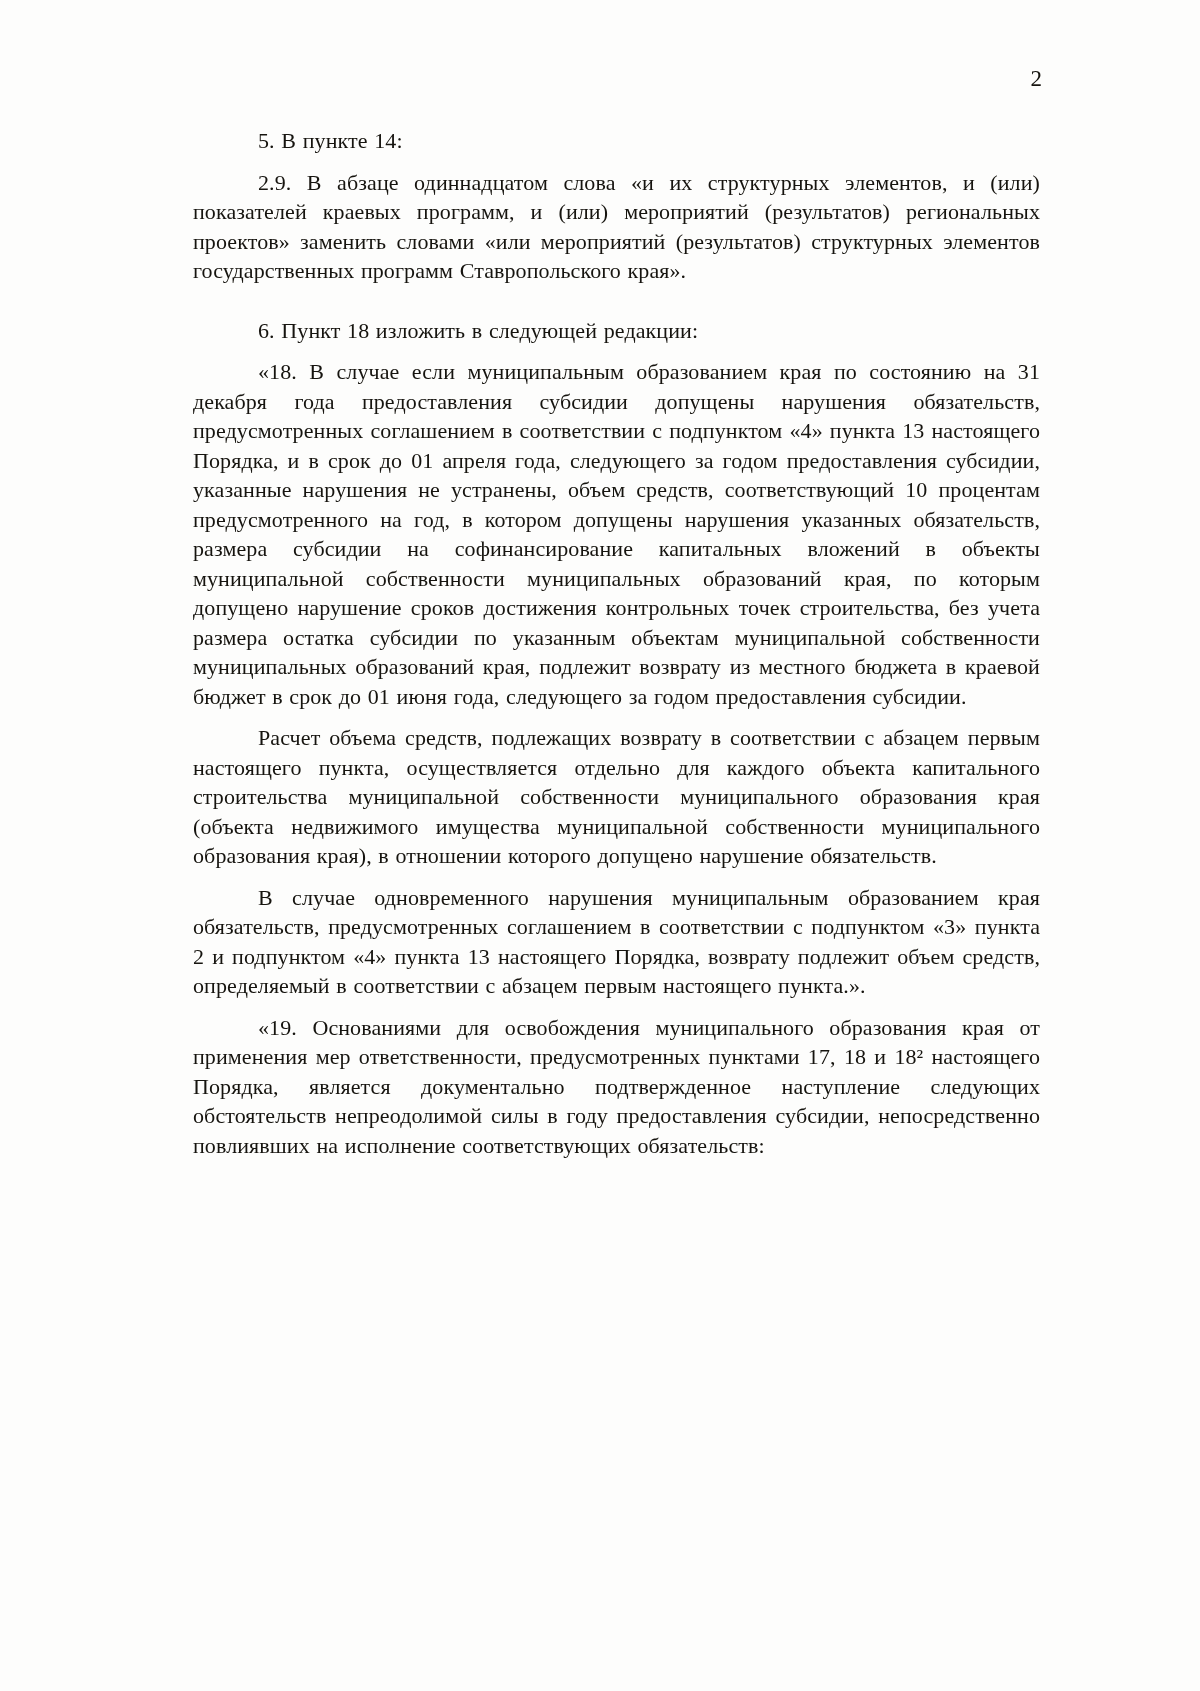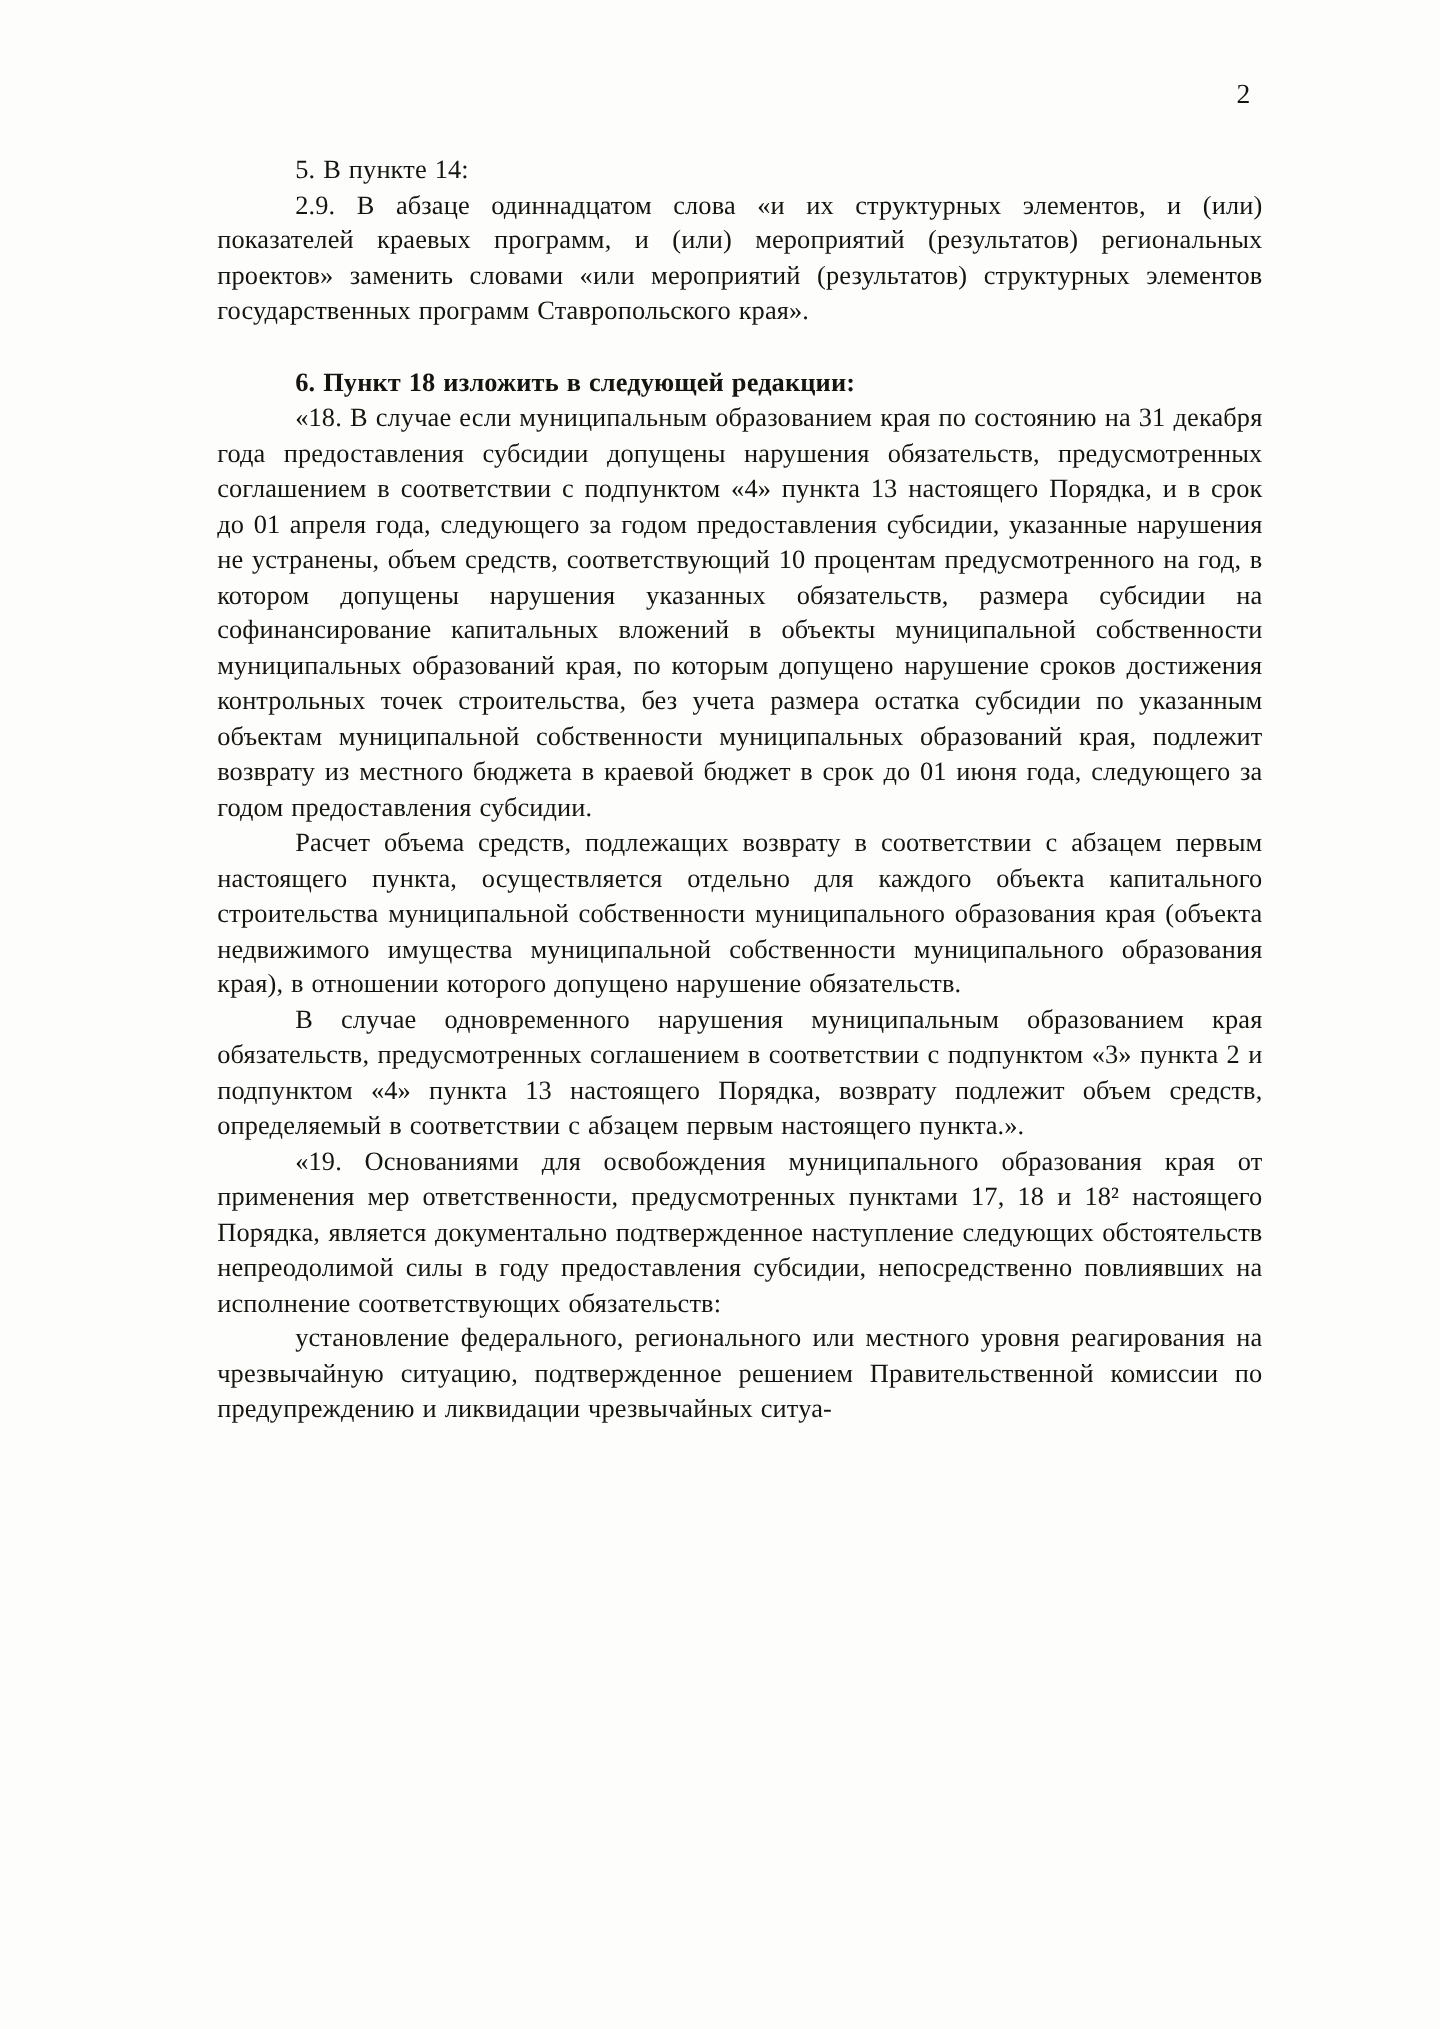--- a/index.html
+++ b/index.html
@@ -19,31 +19,30 @@
     overflow: hidden;
   }
   .page-number {
     text-align: right;
     font-size: 23px;
     line-height: 26px;
     padding-right: 10px;
     margin: 0 0 34px 0;
   }
   .body-text .para {
-    margin: 0;
+    margin: 12px;
     font-size: 22px;
     line-height: 29.5px;
     text-align: justify;
     text-indent: 65px;
     letter-spacing: 0.1px;
     word-spacing: 1px;
   }
   .body-text .para.section-gap {
     margin-top: 30px;
-    font-weight: bold;
   }
 </style>
 </head>
 <body>
 
 <div class="page">
 
   <div class="page-number">2</div>
 
   <div class="body-text">
@@ -57,17 +56,16 @@
 
     <p class="para">«18. В случае если муниципальным образованием края по состоянию на 31 декабря года предоставления субсидии допущены нарушения обязательств, предусмотренных соглашением в соответствии с подпунктом «4» пункта 13 настоящего Порядка, и в срок до 01 апреля года, следующего за годом предоставления субсидии, указанные нарушения не устранены, объем средств, соответствующий 10 процентам предусмотренного на год, в котором допущены нарушения указанных обязательств, размера субсидии на софинансирование капитальных вложений в объекты муниципальной собственности муниципальных образований края, по которым допущено нарушение сроков достижения контрольных точек строительства, без учета размера остатка субсидии по указанным объектам муниципальной собственности муниципальных образований края, подлежит возврату из местного бюджета в краевой бюджет в срок до 01 июня года, следующего за годом предоставления субсидии.</p>
 
     <p class="para">Расчет объема средств, подлежащих возврату в соответствии с абзацем первым настоящего пункта, осуществляется отдельно для каждого объекта капитального строительства муниципальной собственности муниципального образования края (объекта недвижимого имущества муниципальной собственности муниципального образования края), в отношении которого допущено нарушение обязательств.</p>
 
     <p class="para">В случае одновременного нарушения муниципальным образованием края обязательств, предусмотренных соглашением в соответствии с подпунктом «3» пункта 2 и подпунктом «4» пункта 13 настоящего Порядка, возврату подлежит объем средств, определяемый в соответствии с абзацем первым настоящего пункта.».</p>
 
 
     <p class="para">«19. Основаниями для освобождения муниципального образования края от применения мер ответственности, предусмотренных пунктами 17, 18 и 18² настоящего Порядка, является документально подтвержденное наступление следующих обстоятельств непреодолимой силы в году предоставления субсидии, непосредственно повлиявших на исполнение соответствующих обязательств:</p>
 
-    <p class="para">установление федерального, регионального или местного уровня реагирования на чрезвычайную ситуацию, подтвержденное решением Правительственной комиссии по предупреждению и ликвидации чрезвычайных ситуа-</p>
 
   </div>
 
 </div>
 
 </body></html>

